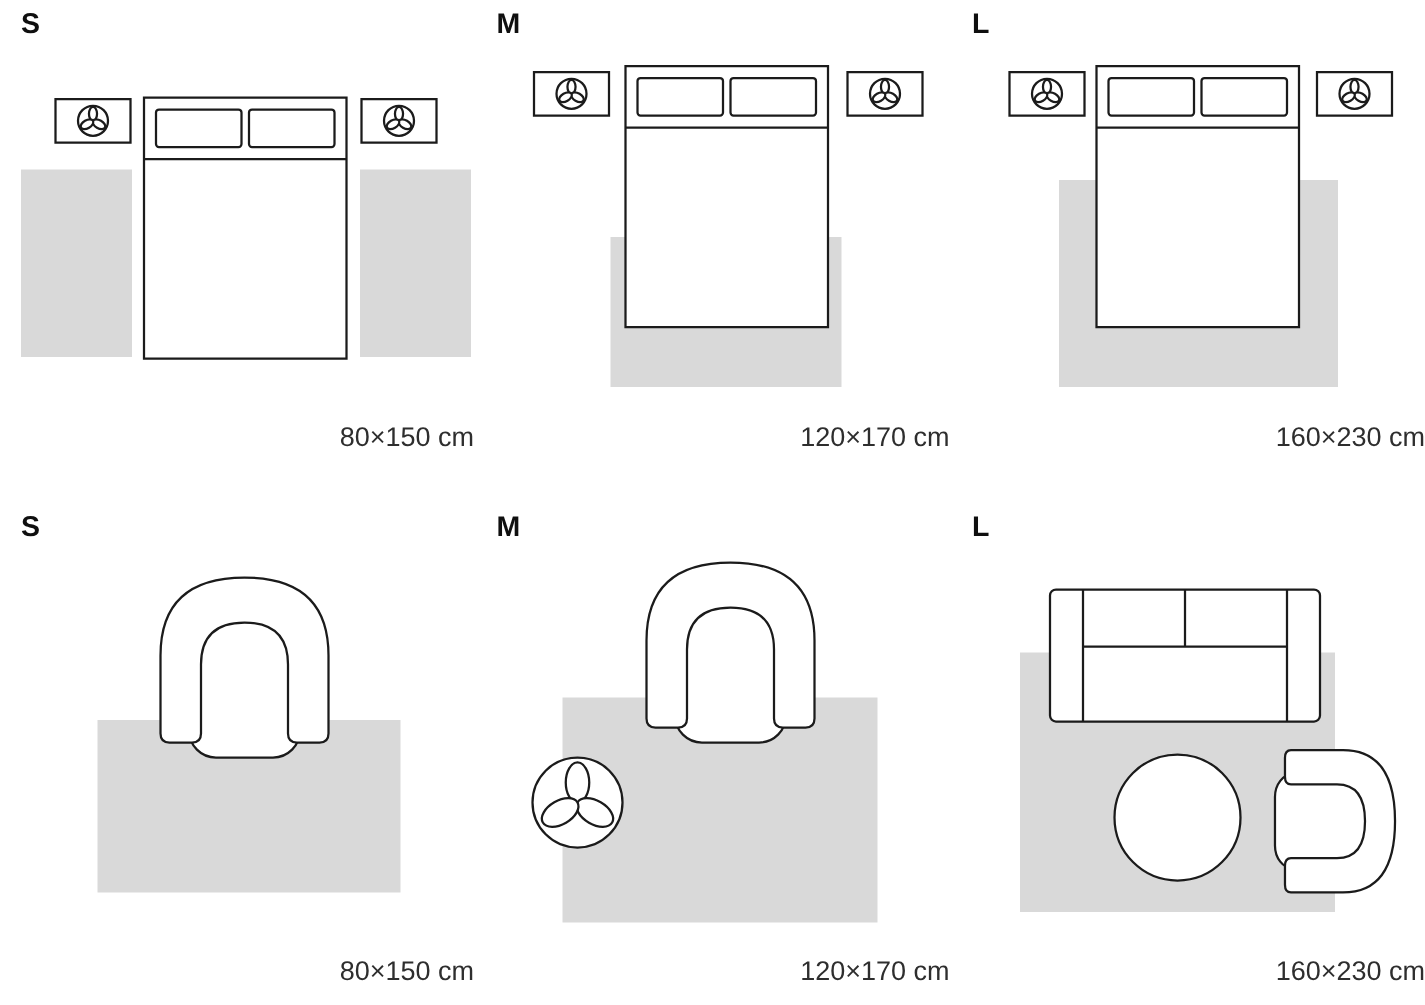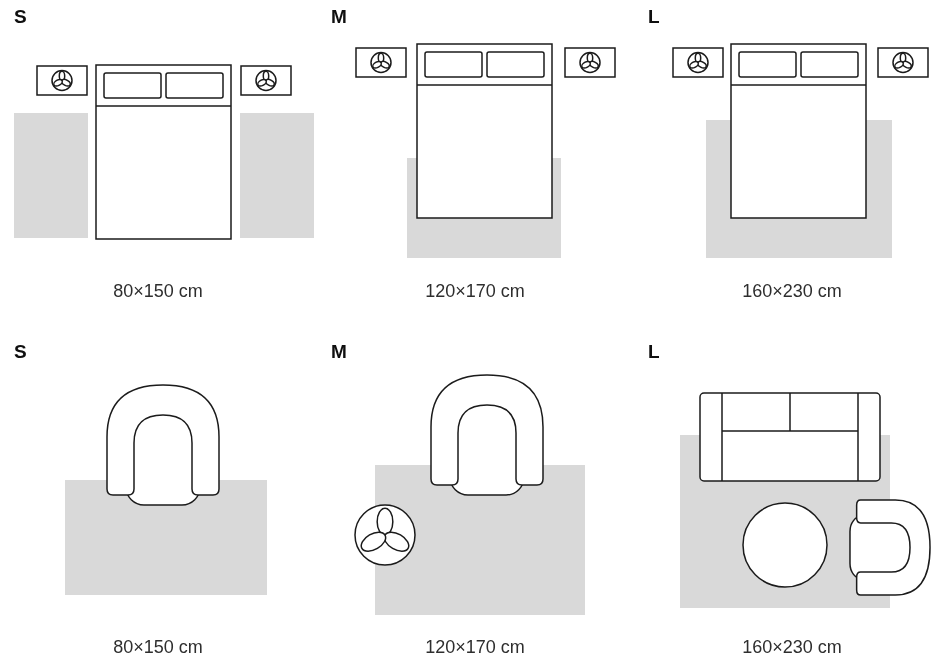--- a/index.html
+++ b/index.html
@@ -14,21 +14,21 @@
   .stage{
     position:relative;width:950px;height:670px;overflow:hidden;
     font-family:"Liberation Sans",sans-serif;background:var(--background);
   }
   .panel{position:absolute;width:316px;height:335px;}
   .panel .label{
     position:absolute;left:14px;top:6px;
     font-size:19px;font-weight:700;color:var(--label);
   }
   .panel .size{
-    position:absolute;left:0;width:100%;text-align:center;
+    position:absolute;left:0;width:100%;text-align:right;
     font-size:18px;color:var(--size-text);
   }
   .row-top .size{top:281px;}
   .row-bottom .size{top:302px;}
   .panel svg.fig{position:absolute;left:0;top:0;}
   svg .furn{fill:var(--furniture-fill);stroke:var(--outline);stroke-width:1.5;vector-effect:non-scaling-stroke;}
   svg .ln{fill:none;stroke:var(--outline);stroke-width:1.5;vector-effect:non-scaling-stroke;}
   svg .rug{fill:var(--rug);stroke:none;}
 </style>
 </head>

